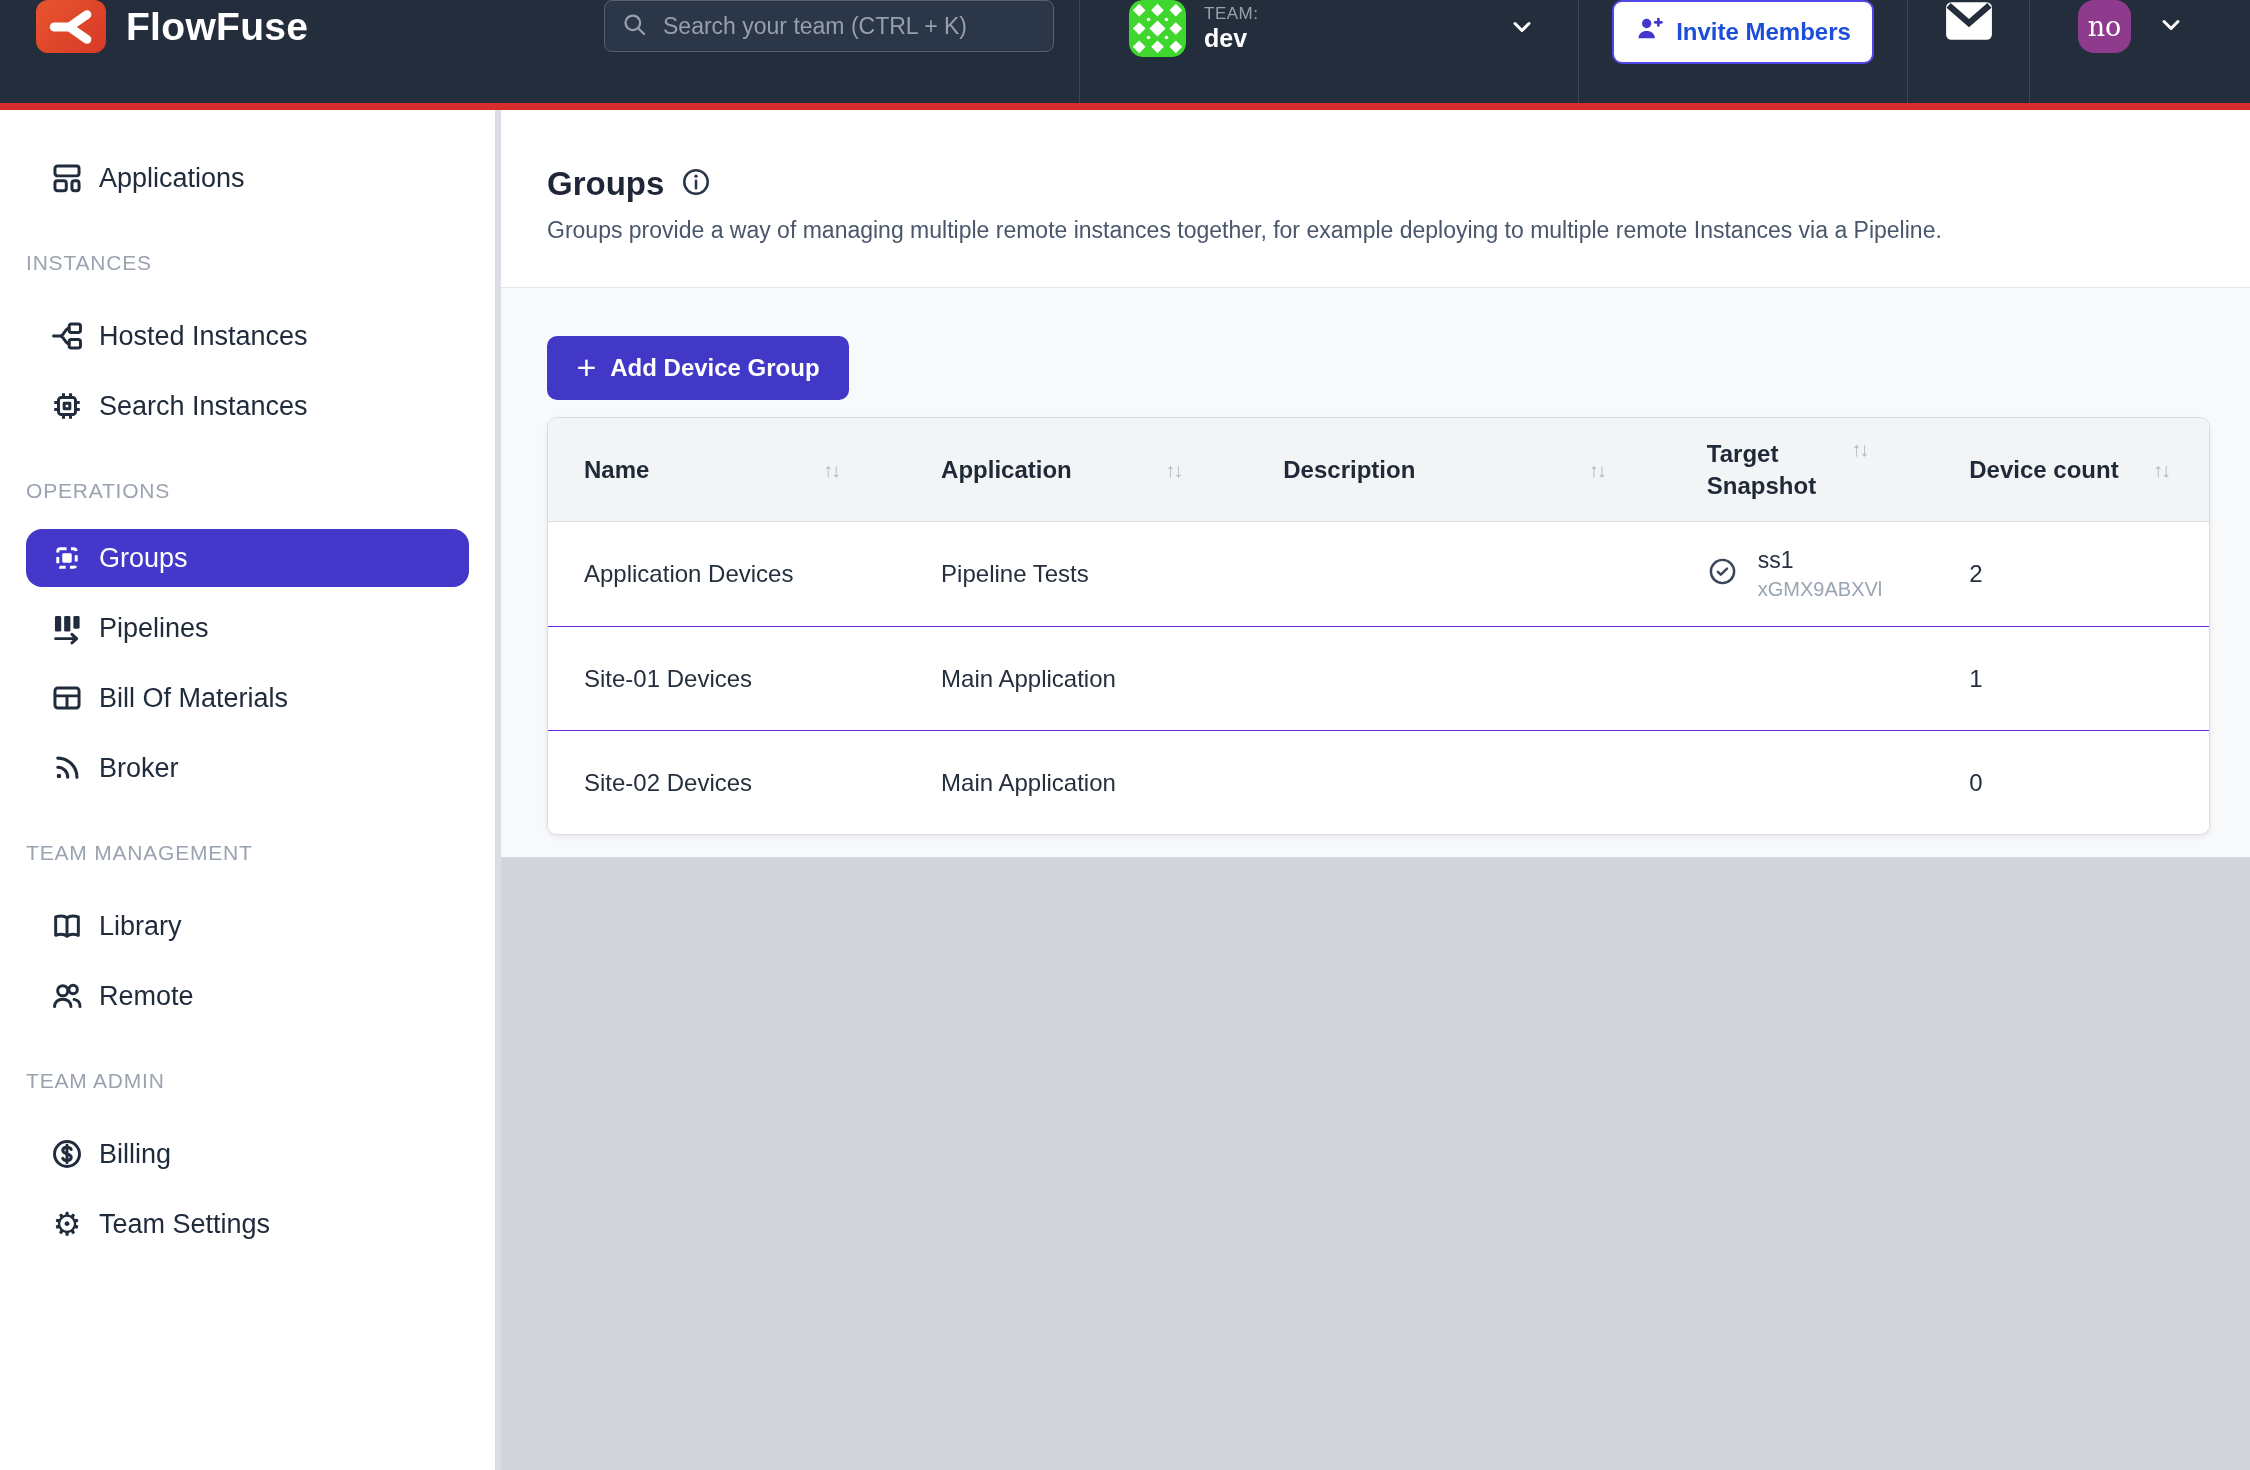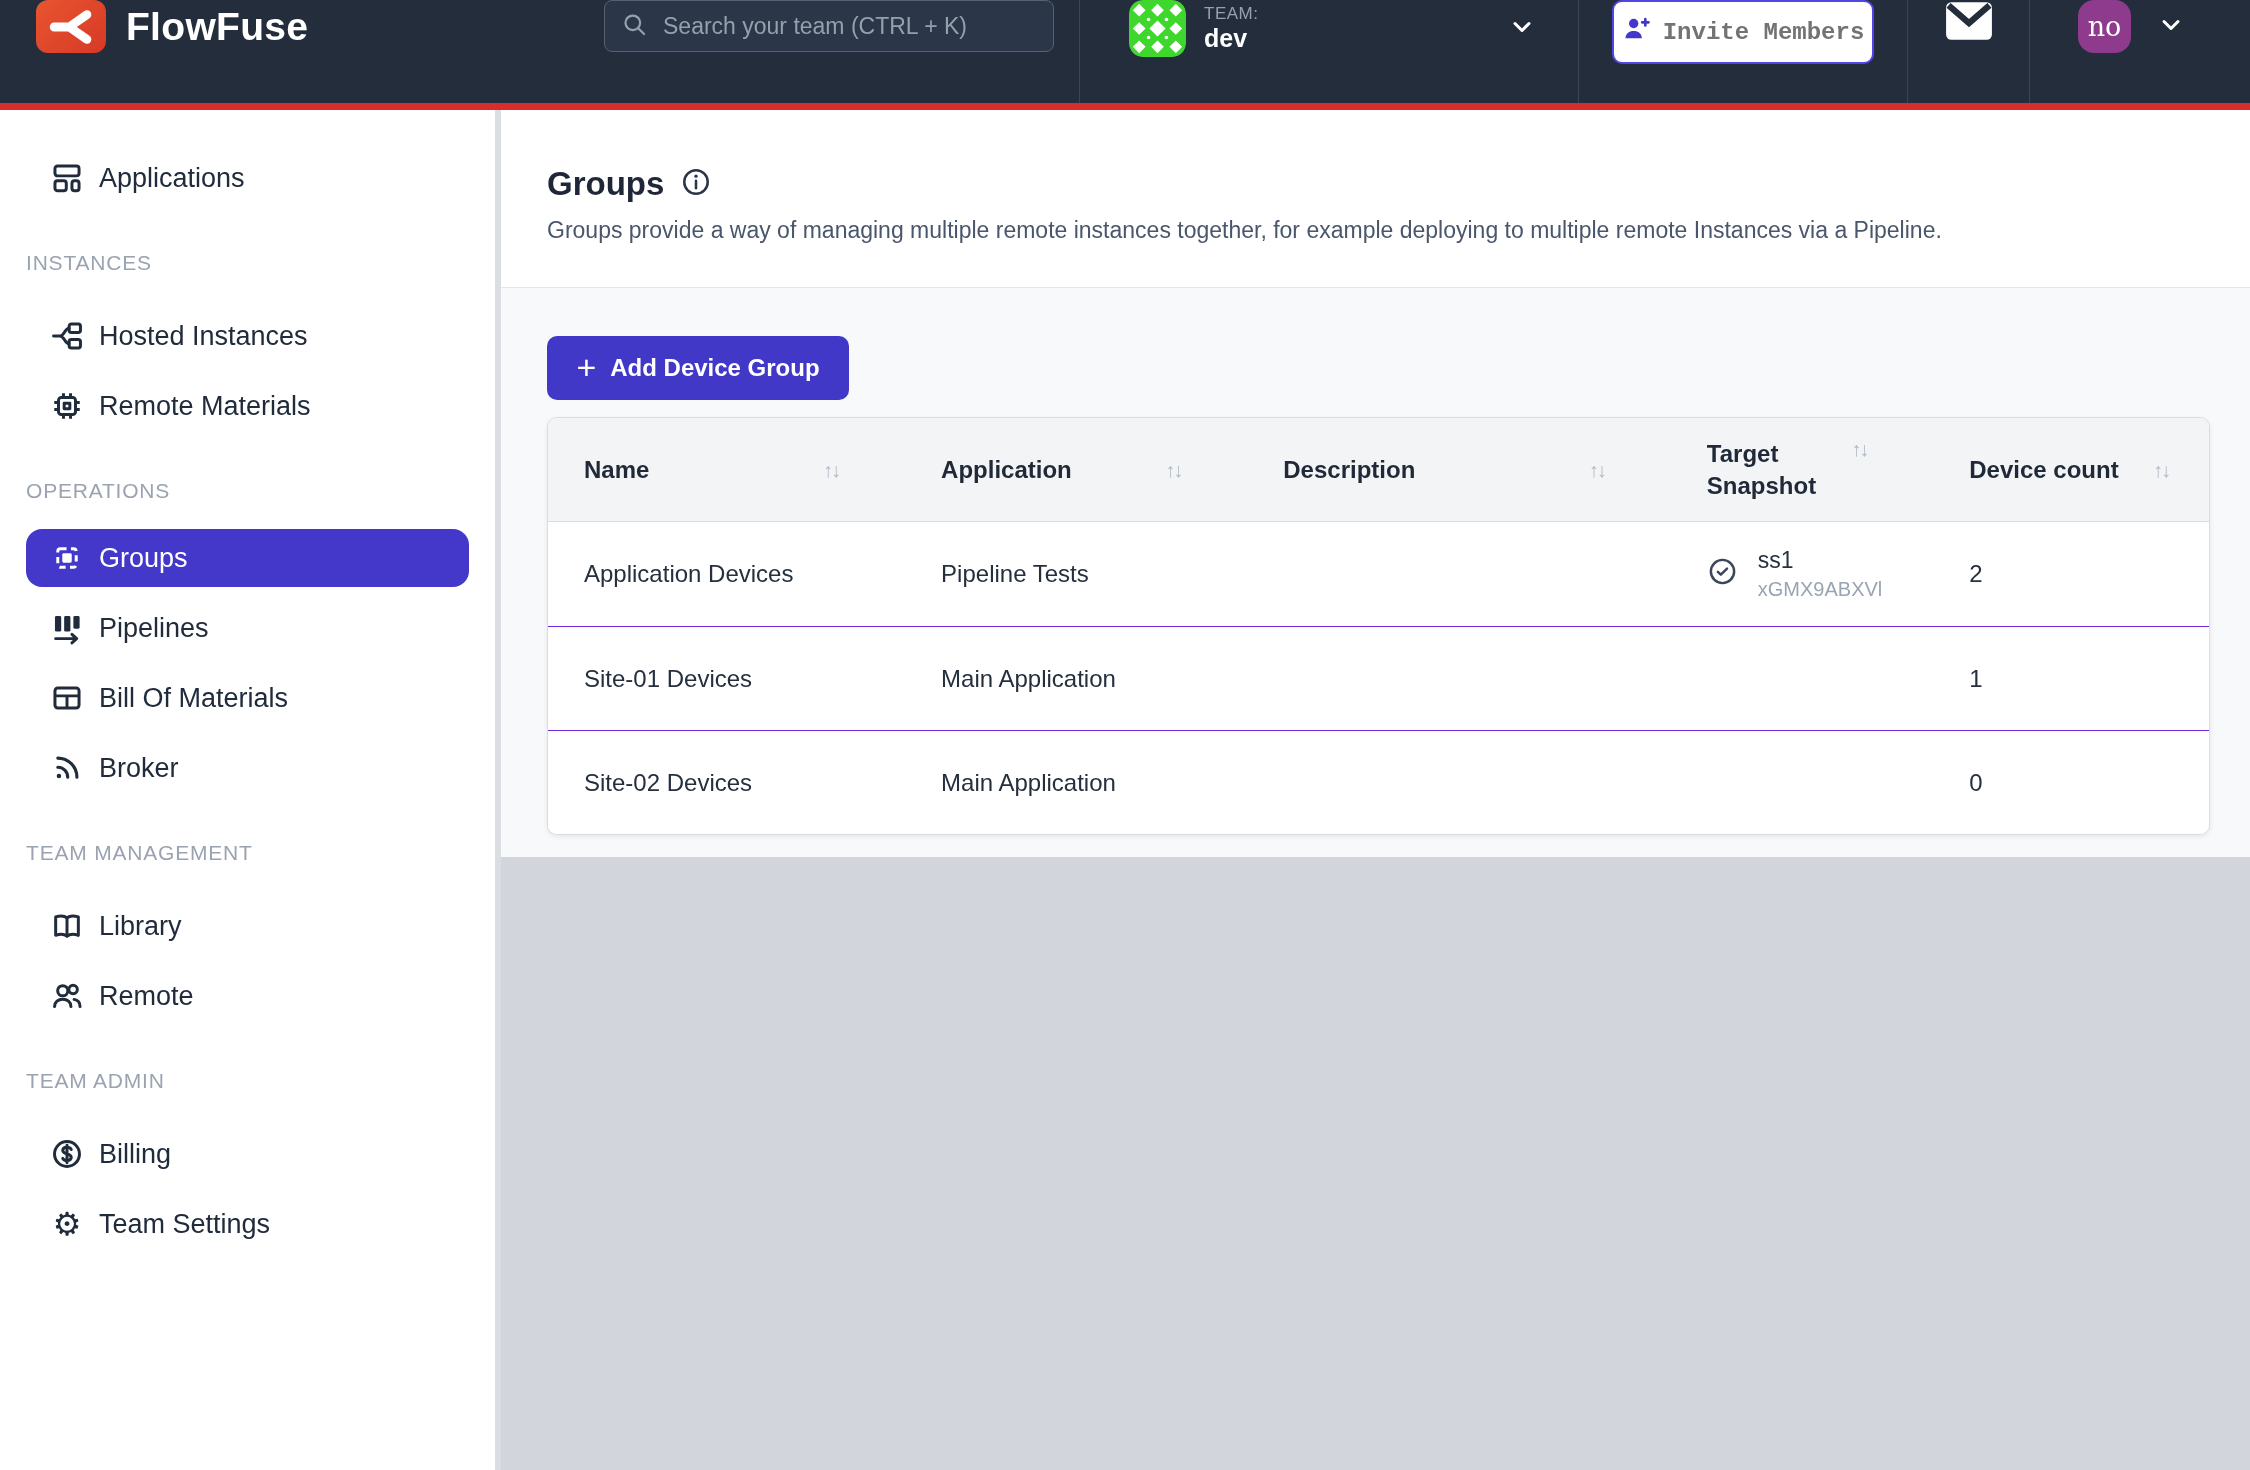--- a/index.html
+++ b/index.html
@@ -41,21 +41,21 @@
   .team-avatar { width:57px; height:57px; border-radius:14px; overflow:hidden; flex:none; }
   .team-text { display:flex; flex-direction:column; justify-content:center; line-height:1.15; }
   .team-label { color:#97a1ae; font-size:17px; letter-spacing:0.5px; }
   .team-name  { color:#ffffff; font-size:25px; font-weight:600; }
   .team-chevron { margin-left:auto; margin-right:42px; }
 
   .invite-section { width:328px; flex:none; display:flex; align-items:center; justify-content:center; }
   .invite-btn {
     width:262px; height:64px; background:#ffffff; border:2px solid #4f46e5; border-radius:10px;
     display:flex; align-items:center; justify-content:center; gap:13px;
-    color:#737373; font-size:24px; font-weight:700; cursor:pointer;font-family:Liberation Mono, monospace;
+    color:#1d4ed8; font-size:24px; font-weight:700; cursor:pointer;
   }
 
   .mail-section { width:121px; flex:none; display:flex; align-items:center; justify-content:center; }
 
   .user-section { flex:1; display:flex; align-items:center; gap:26px; padding-left:48px; }
   .user-avatar {
     width:53px; height:53px; border-radius:16px; background:#8e3b8e;
     color:#fff; font-family:"DejaVu Serif", serif; font-size:27px;
     display:flex; align-items:center; justify-content:center;
   }
@@ -255,21 +255,21 @@
     </div>
 
     <div class="nav-item">
       <span class="ico">
         <svg width="34" height="34" viewBox="0 0 24 24" fill="none" stroke="#202b3c" stroke-width="2.1" stroke-linejoin="round">
           <rect x="6" y="6" width="12" height="12" rx="2"></rect>
           <rect x="10" y="10" width="4" height="4"></rect>
           <path d="M9.5 3v3 M14.5 3v3 M9.5 18v3 M14.5 18v3 M3 9.5h3 M3 14.5h3 M18 9.5h3 M18 14.5h3"></path>
         </svg>
       </span>
-      <span>Remote Materials</span>
+      <span>Search Instances</span>
     </div>
 
     <div class="section-label">OPERATIONS</div>
 
     <div class="nav-item active">
       <span class="ico">
         <svg width="34" height="34" viewBox="0 0 24 24" fill="none" stroke="#ffffff" stroke-width="2.1" stroke-linejoin="round">
           <rect x="5.5" y="5.5" width="13" height="13" rx="1.8" stroke-dasharray="4.4 3.1"></rect>
           <rect x="9.7" y="9.7" width="4.6" height="4.6" fill="#ffffff"></rect>
         </svg>

